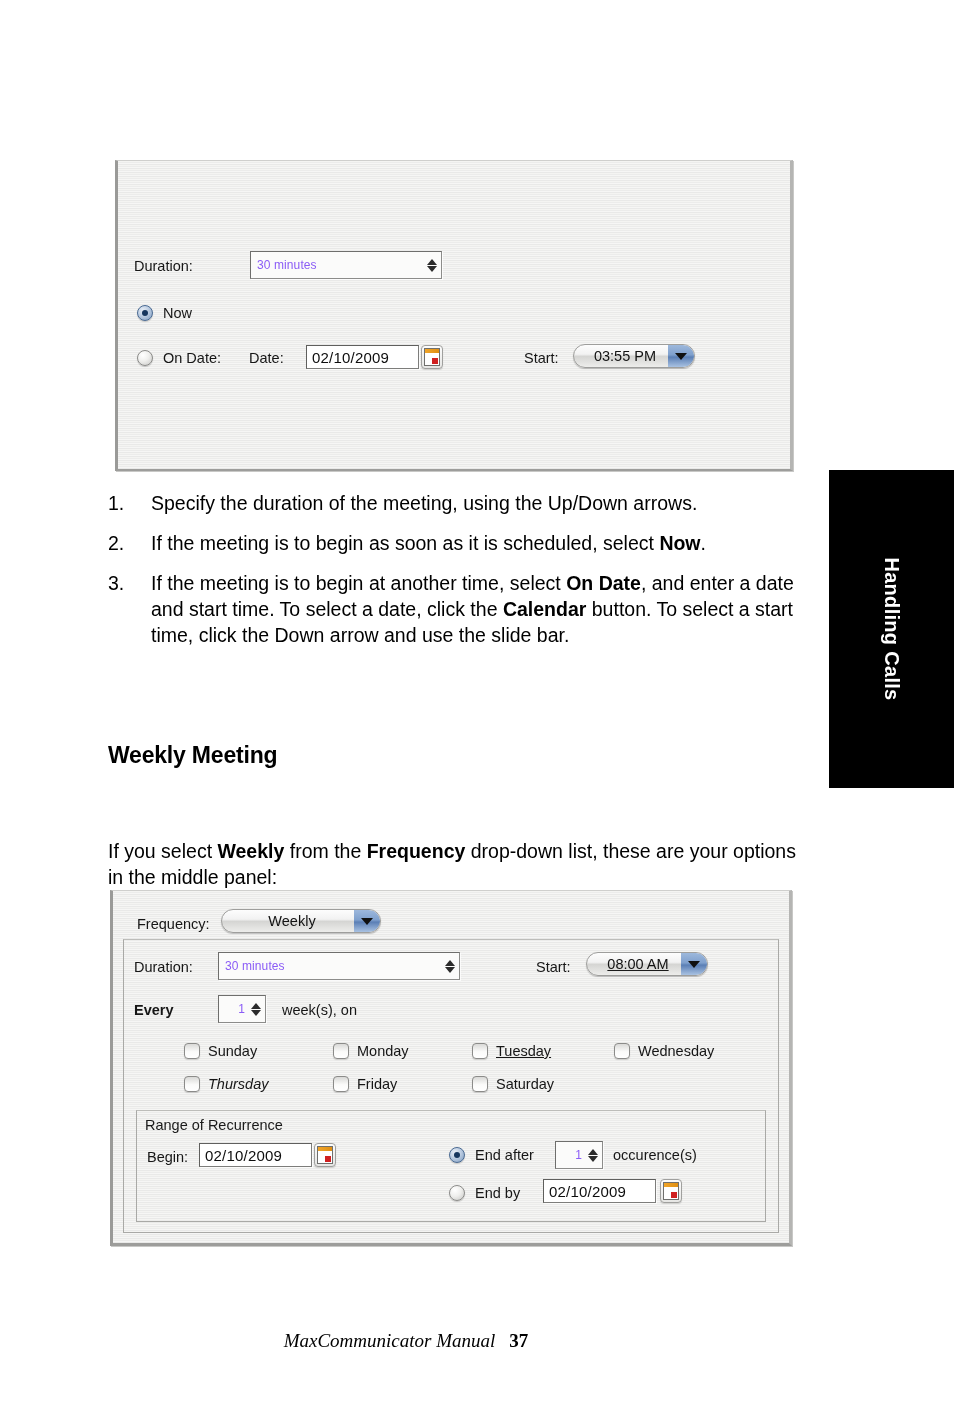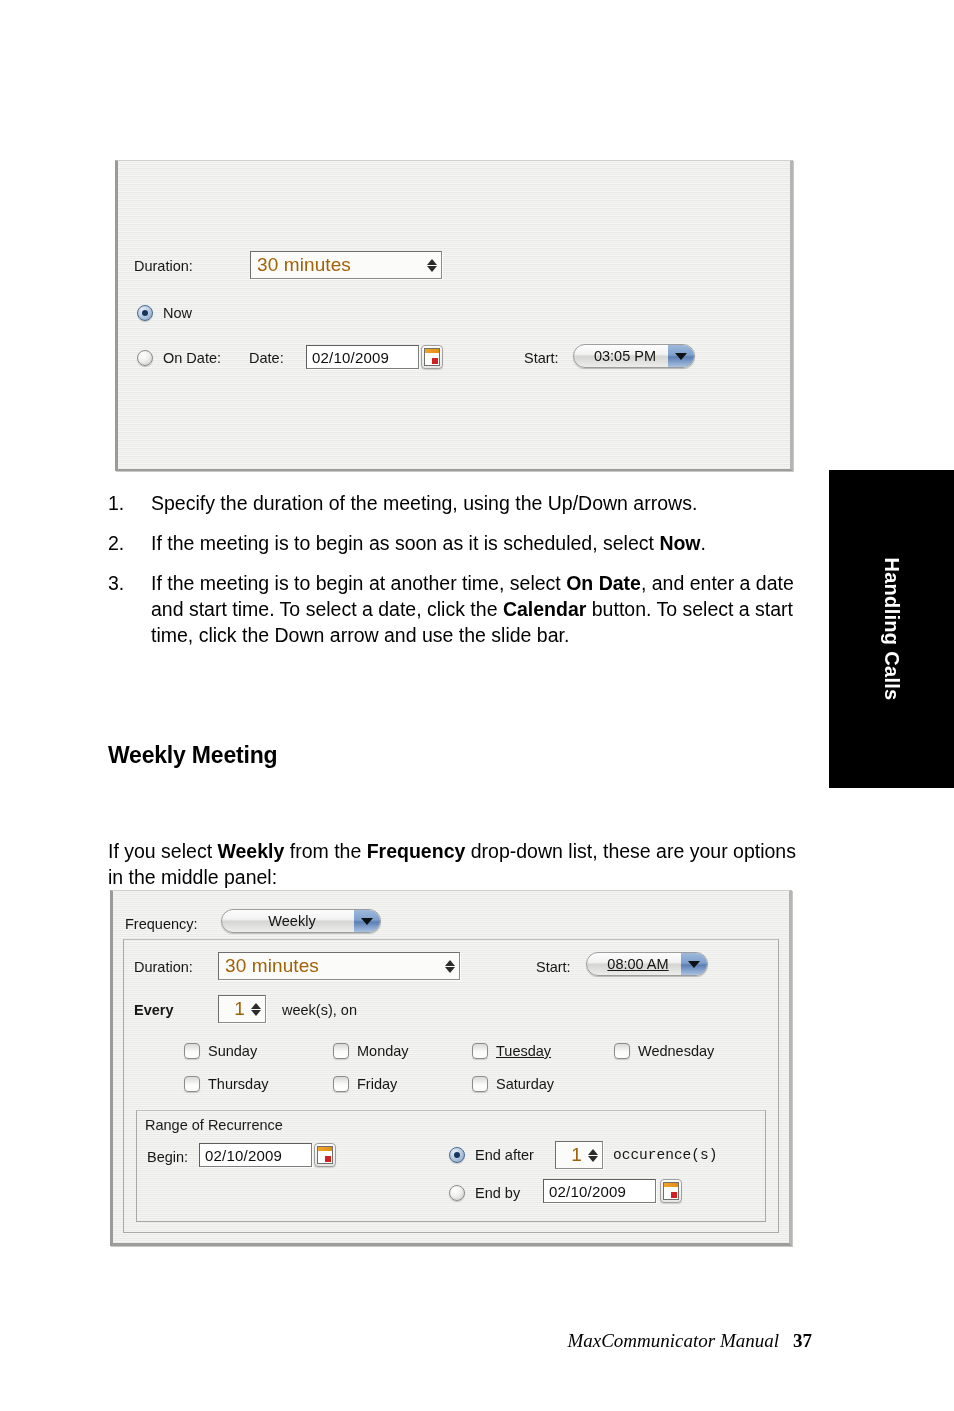--- a/index.html
+++ b/index.html
@@ -83,21 +83,21 @@
     font-weight: bold;
     letter-spacing: 0.3px;
   }
 
   
   .footer {
     position: absolute;
     left: 0;
     top: 1330px;
     width: 812px;
-    text-align: right;
+    text-align: center;
     font-family: "Liberation Serif", serif;
     font-size: 19px;
   }
   .footer-title {
     font-style: italic;
   }
   .footer-page {
     font-weight: bold;
     font-style: normal;
     margin-left: 14px;
@@ -178,22 +178,22 @@
     border-top-color: #6e6e6c;
     border-left-color: #6e6e6c;
     box-sizing: border-box;
     box-shadow: 1px 1px 0 rgba(255,255,255,0.75);
   }
   .spinner .sp-val {
     flex: 1 1 auto;
     display: flex;
     align-items: center;
     padding-left: 6px;
-    font-size: 19px;
-    color: #a16207;
+    font-size: 12px;
+    color: #8b5cf6;
     letter-spacing: 0.1px;
   }
   .spinner.right-align .sp-val {
     justify-content: flex-end;
     padding-right: 4px;
     padding-left: 0;
   }
   .spinner .sp-arrows {
     flex: 0 0 14px;
     width: 14px;
@@ -366,21 +366,21 @@
   <div class="cal-btn" style="left:303px; top:184px;">
     <div class="cal-glyph">
       <div class="cal-top"></div>
       <div class="cal-dot"></div>
     </div>
   </div>
 
   <div class="lbl" style="left:406px; top:189px;">Start:</div>
 
   <div class="combo" style="left:455px; top:183px; width:122px;">
-    <span class="cb-val">03:05 PM</span>
+    <span class="cb-val">03:55 PM</span>
     <span class="cb-arrow">
         <i></i>
       </span>
   </div>
 
 </div>
 
 <div class="steps">
 
   <div class="step">
@@ -403,21 +403,21 @@
 <div class="section-heading">Weekly Meeting</div>
 
 <div class="intro-para"><span>If you select </span><b>Weekly</b><span> from the </span><b>Frequency</b><span> drop-down list, these are your options in the middle panel:</span></div>
 
 <div class="side-tab">
   <div class="side-tab-label">Handling Calls</div>
 </div>
 
 <div class="scan" id="dialog-weekly">
 
-  <div class="lbl" style="left:12px; top:25px;">Frequency:</div>
+  <div class="lbl" style="left:24px; top:25px;">Frequency:</div>
 
   <div class="combo" style="left:108px; top:18px; width:160px;">
     <span class="cb-val">Weekly</span>
     <span class="cb-arrow">
         <i></i>
       </span>
   </div>
 
   <div class="inner-panel" style="left:10px; top:48px; width:654px; height:292px;">
 
@@ -458,21 +458,21 @@
     <div class="checkbox" style="left:209px; top:103px;"></div>
     <div class="lbl" style="left:233px; top:103px;">Monday</div>
 
     <div class="checkbox" style="left:348px; top:103px;"></div>
     <div class="lbl" style="left:372px; top:103px;text-decoration:underline;">Tuesday</div>
 
     <div class="checkbox" style="left:490px; top:103px;"></div>
     <div class="lbl" style="left:514px; top:103px;">Wednesday</div>
 
     <div class="checkbox" style="left:60px; top:136px;"></div>
-    <div class="lbl" style="left:84px; top:136px;">Thursday</div>
+    <div class="lbl" style="left:84px; top:136px;font-style:italic;">Thursday</div>
 
     <div class="checkbox" style="left:209px; top:136px;"></div>
     <div class="lbl" style="left:233px; top:136px;">Friday</div>
 
     <div class="checkbox" style="left:348px; top:136px;"></div>
     <div class="lbl" style="left:372px; top:136px;">Saturday</div>
 
     <div class="inner-panel" style="left:12px; top:170px; width:628px; height:110px;">
 
       <div class="panel-title" style="left:6px; top:6px;">Range of Recurrence</div>
@@ -492,21 +492,21 @@
       <div class="lbl" style="left:338px; top:36px;">End after</div>
 
       <div class="spinner right-align" style="left:418px; top:30px; width:48px; height:28px;">
         <span class="sp-val">1</span>
         <span class="sp-arrows">
           <span class="sp-up"></span>
           <span class="sp-dn"></span>
         </span>
       </div>
 
-      <div class="lbl" style="left:476px; top:36px;font-family:Liberation Mono, monospace;">occurence(s)</div>
+      <div class="lbl" style="left:476px; top:36px;">occurence(s)</div>
 
       <div class="radio" style="left:312px; top:74px;"></div>
       <div class="lbl" style="left:338px; top:74px;">End by</div>
 
       <div class="textfield" style="left:406px; top:68px; width:113px;">02/10/2009</div>
 
       <div class="cal-btn" style="left:523px; top:68px;">
         <div class="cal-glyph">
           <div class="cal-top"></div>
           <div class="cal-dot"></div>

